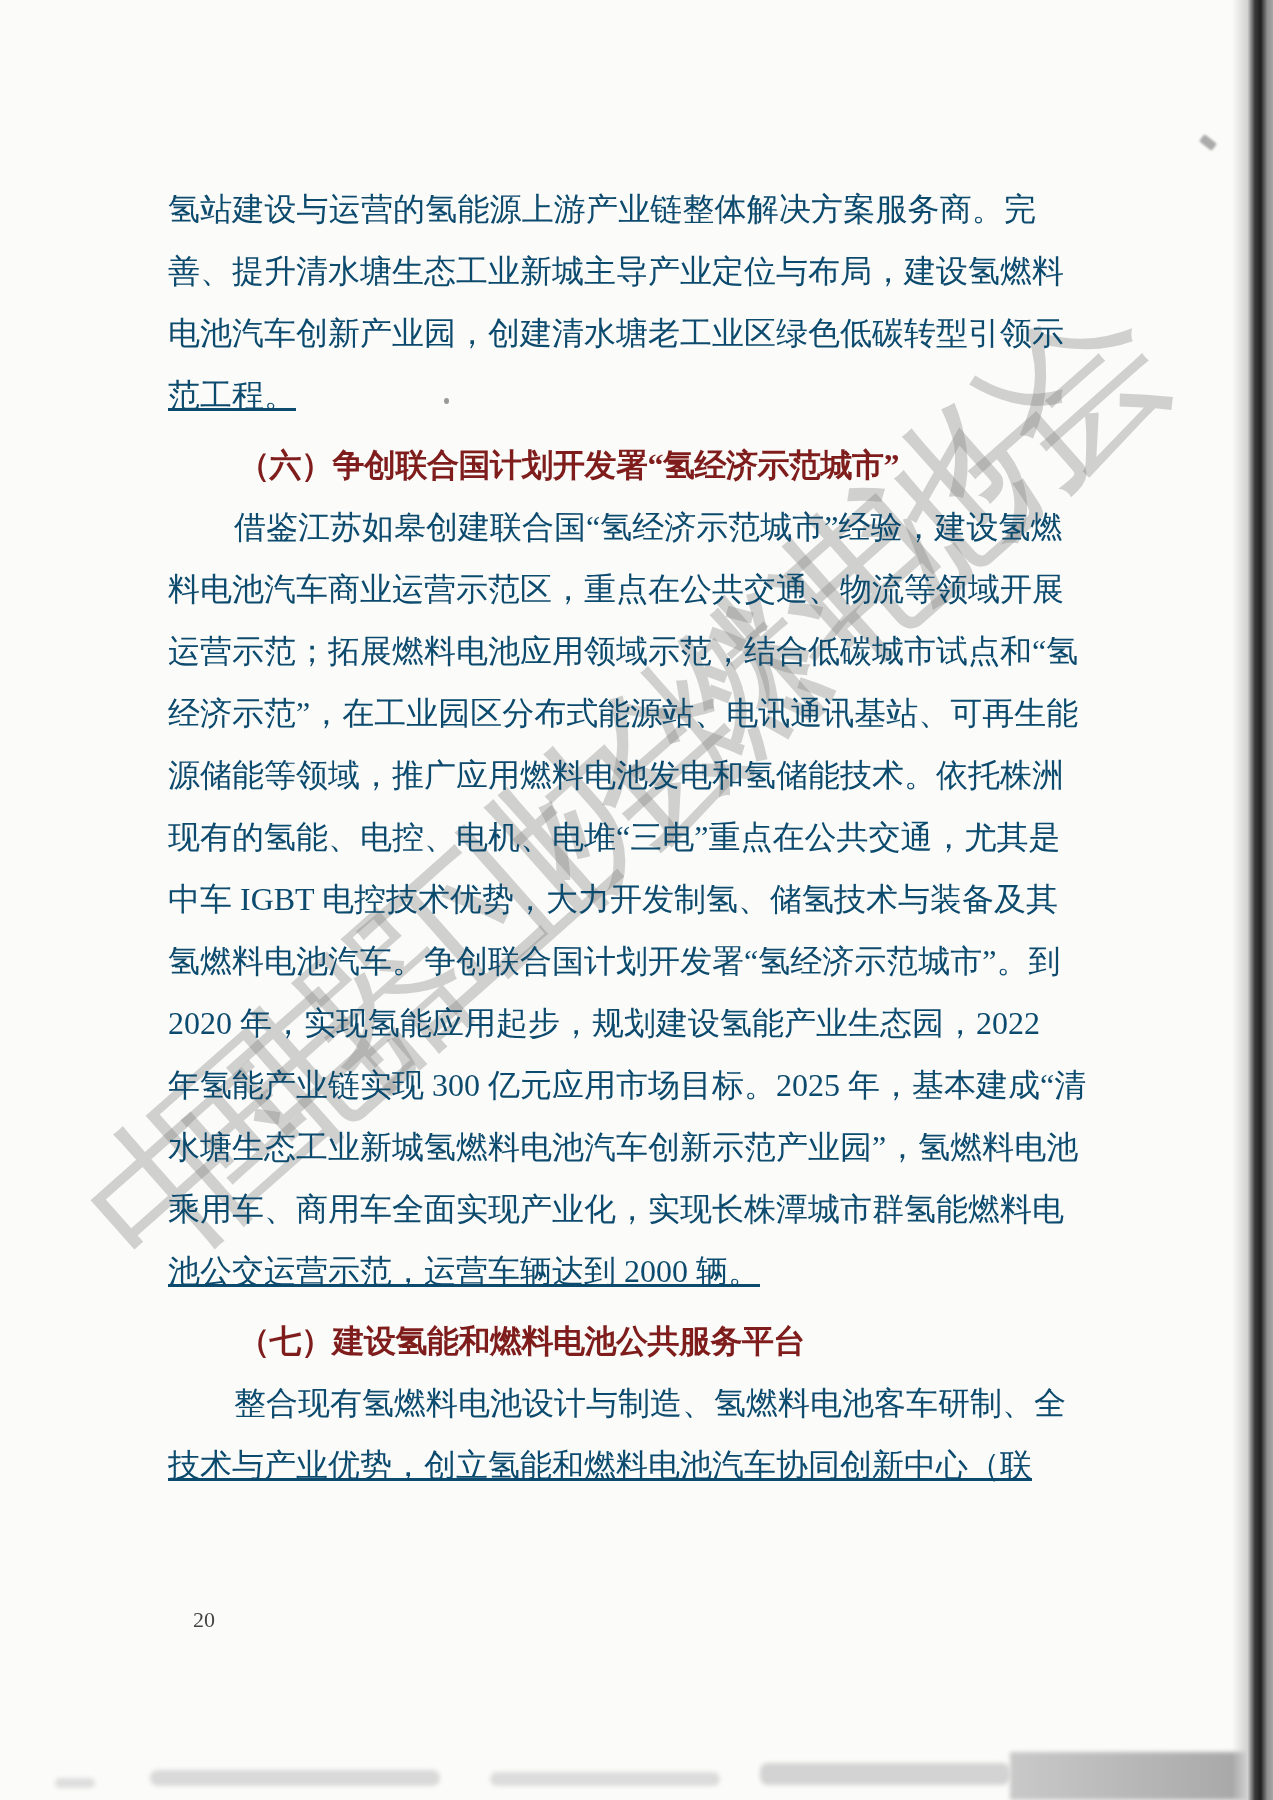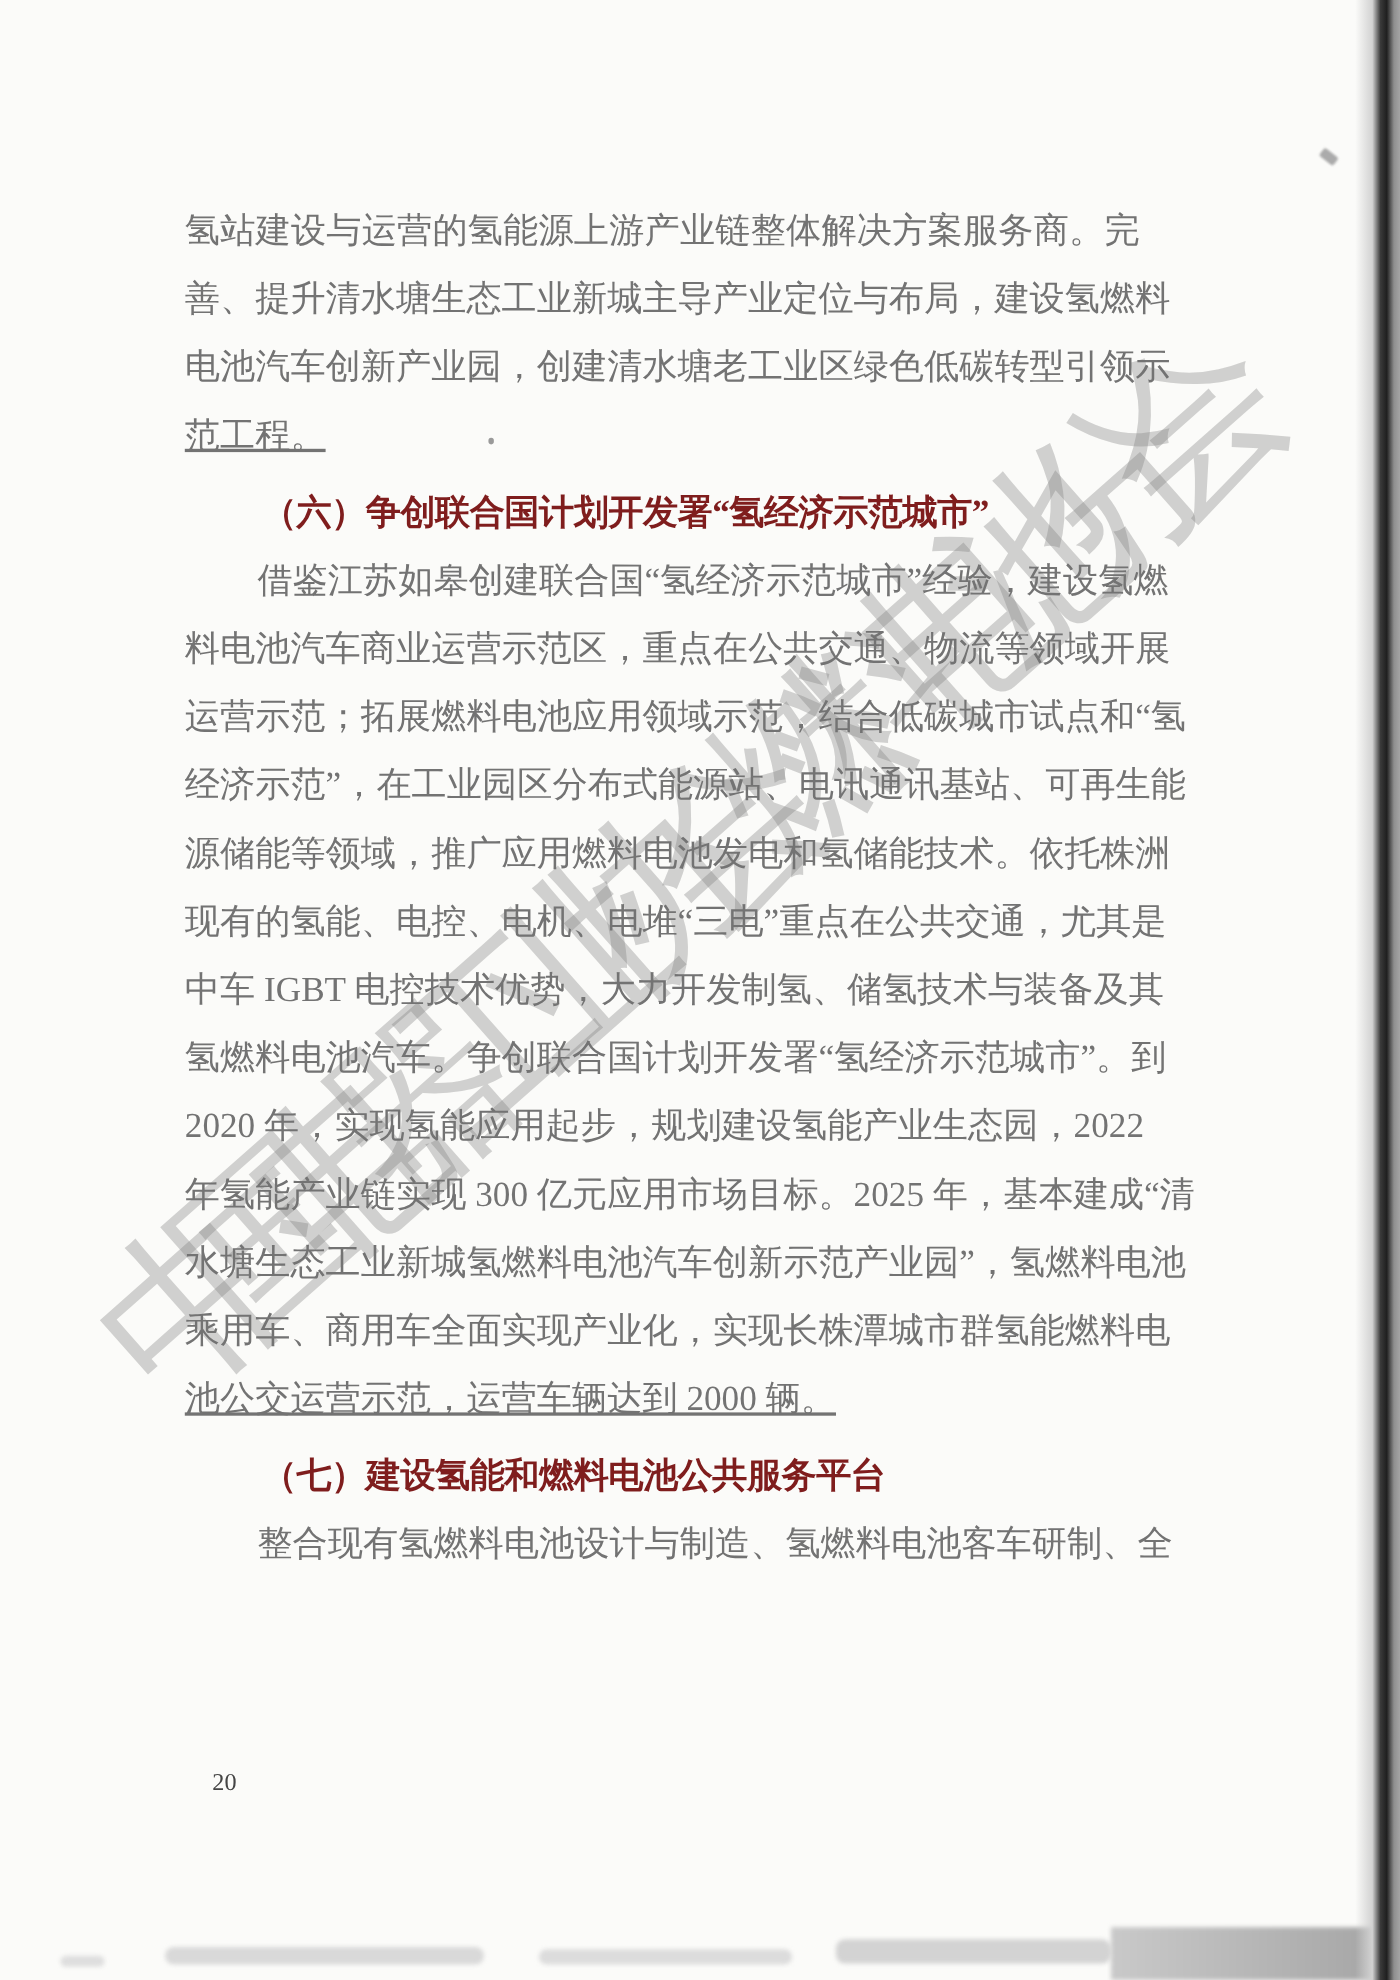--- a/index.html
+++ b/index.html
@@ -33,21 +33,21 @@
     position: absolute;
     left: 168px;
     top: 178px;
     width: 868px;
     z-index: 2;
   }
   .line {
     height: 62px;
     line-height: 62px;
     font-size: 32px;
-    color: #737373;
+    color: #0c4a6e;
     text-align: justify;
     white-space: nowrap;
   }
   .fill   { text-align-last: justify; }
   .end    { text-align-last: left; text-decoration: underline; }
   .indent { text-indent: 66px; font-family: Liberation Serif, serif; }
   .heading {
     font-weight: bold;
     color: #7f1d1d;
     text-align: left;
@@ -132,20 +132,21 @@
     <div class="line fill">现有的氢能、电控、电机、电堆“三电”重点在公共交通，尤其是</div>
     <div class="line fill">中车 IGBT 电控技术优势，大力开发制氢、储氢技术与装备及其</div>
     <div class="line fill">氢燃料电池汽车。争创联合国计划开发署“氢经济示范城市”。到</div>
     <div class="line fill">2020 年，实现氢能应用起步，规划建设氢能产业生态园，2022</div>
     <div class="line fill">年氢能产业链实现 300 亿元应用市场目标。2025 年，基本建成“清</div>
     <div class="line fill">水塘生态工业新城氢燃料电池汽车创新示范产业园”，氢燃料电池</div>
     <div class="line fill">乘用车、商用车全面实现产业化，实现长株潭城市群氢能燃料电</div>
     <div class="line end">池公交运营示范，运营车辆达到 2000 辆。</div>
     <div class="line heading">（七）建设氢能和燃料电池公共服务平台</div>
     <div class="line fill indent">整合现有氢燃料电池设计与制造、氢燃料电池客车研制、全</div>
+    <div class="line end">技术与产业优势，创立氢能和燃料电池汽车协同创新中心（联</div>
   </div>
 
   <div class="page-number">20</div>
 
   <div class="speck-tick"></div>
   <div class="speck-dot"></div>
 
   <div class="smudge sm1"></div>
   <div class="smudge sm2"></div>
   <div class="smudge sm3"></div>

